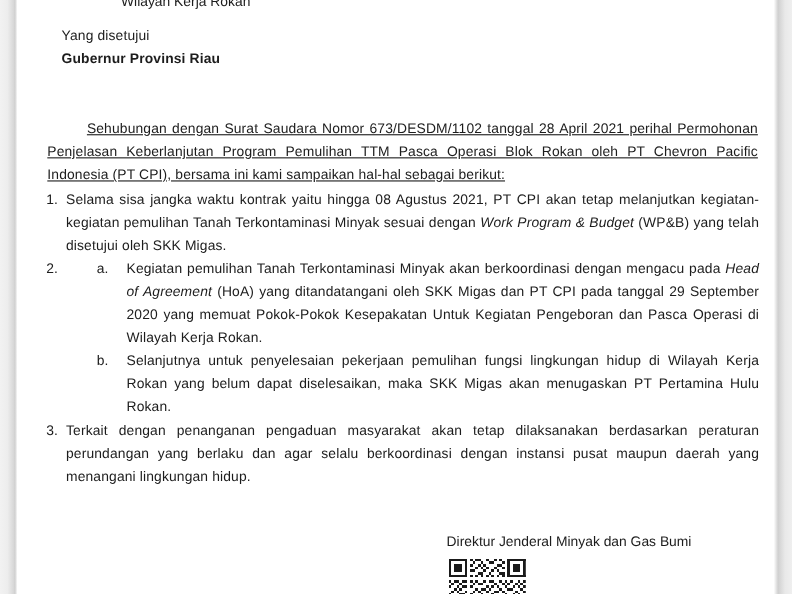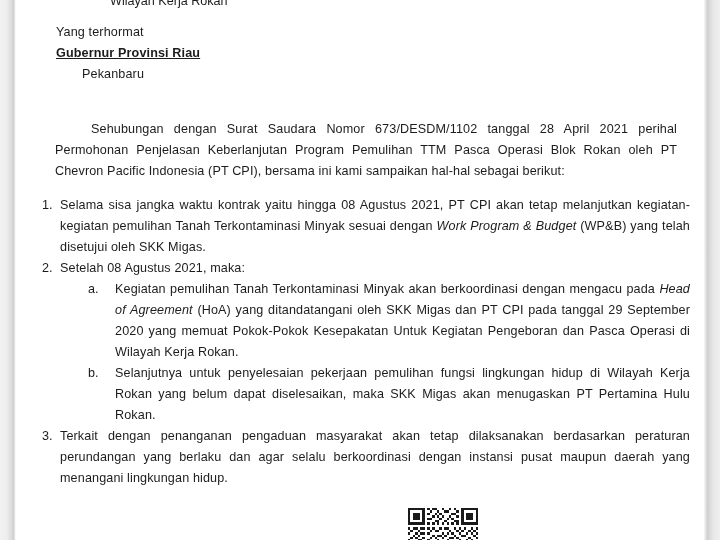--- a/index.html
+++ b/index.html
@@ -58,35 +58,36 @@
   }
 
   
   .addr {
     position: absolute;
     left: 56px;
     top: 22px;
     width: 400px;
   }
   .addr .line { display: block; }
-  .addr .bold { font-weight: bold; text-decoration: underline; }
+  .addr .bold { font-weight: bold; }
   .addr .indent { padding-left: 26px; }
 
   
   .body-block {
     position: absolute;
     left: 42px;
     top: 106px;
     width: 648px;
   }
 
   .para {
     text-align: justify;
     text-justify: inter-word;
-    margin: 13px;
+    margin: 1px;
+    text-decoration: underline;
   }
   .para.first { text-indent: 36px; }
 
   
   ol.numlist,
   ol.alphalist {
     list-style: none;
     margin: 0;
     padding: 0;
   }
@@ -161,39 +162,37 @@
 </head>
 <body>
 
 <div id="page">
 
   <div class="sheet">
 
     <div class="top-cut">Wilayah Kerja Rokan</div>
 
     <div class="addr">
-      <span class="line">Yang terhormat</span>
+      <span class="line">Yang disetujui</span>
       <span class="line bold">Gubernur Provinsi Riau</span>
-      <span class="line indent">Pekanbaru</span>
     </div>
 
     <div class="body-block">
 
       <p class="para first">Sehubungan dengan Surat Saudara Nomor 673/DESDM/1102 tanggal 28 April 2021 perihal Permohonan Penjelasan Keberlanjutan Program Pemulihan TTM Pasca Operasi Blok Rokan oleh PT Chevron Pacific Indonesia (PT CPI), bersama ini kami sampaikan hal-hal sebagai berikut:</p>
 
       <ol class="numlist">
 
         <li class="num-item">
           <span class="marker">1.</span>
           <span class="li-text"><span>Selama sisa jangka waktu kontrak yaitu hingga 08 Agustus 2021, PT CPI akan tetap melanjutkan kegiatan-kegiatan pemulihan Tanah Terkontaminasi Minyak sesuai dengan </span><em class="it">Work Program &amp; Budget</em><span> (WP&amp;B) yang telah disetujui oleh SKK Migas.</span></span>
         </li>
 
         <li class="num-item">
           <span class="marker">2.</span>
-          <span class="li-text nojust">Setelah 08 Agustus 2021, maka:</span>
 
           <ol class="alphalist">
             <li class="alpha-item">
               <span class="marker">a.</span>
               <span class="li-text"><span>Kegiatan pemulihan Tanah Terkontaminasi Minyak akan berkoordinasi dengan mengacu pada </span><em class="it">Head of Agreement</em><span> (HoA) yang ditandatangani oleh SKK Migas dan PT CPI pada tanggal 29 September 2020 yang memuat Pokok-Pokok Kesepakatan Untuk Kegiatan Pengeboran dan Pasca Operasi di Wilayah Kerja Rokan.</span></span>
             </li>
             <li class="alpha-item">
               <span class="marker">b.</span>
               <span class="li-text">Selanjutnya untuk penyelesaian pekerjaan pemulihan fungsi lingkungan hidup di Wilayah Kerja Rokan yang belum dapat diselesaikan, maka SKK Migas akan menugaskan PT Pertamina Hulu Rokan.</span>
             </li>
@@ -202,20 +201,21 @@
 
         <li class="num-item">
           <span class="marker">3.</span>
           <span class="li-text">Terkait dengan penanganan pengaduan masyarakat akan tetap dilaksanakan berdasarkan peraturan perundangan yang berlaku dan agar selalu berkoordinasi dengan instansi pusat maupun daerah yang menangani lingkungan hidup.</span>
         </li>
 
       </ol>
     </div>
 
 
+    <div class="sig">Direktur Jenderal Minyak dan Gas Bumi</div>
 
     <div class="qr-wrap">
       <svg width="70" height="70" viewBox="0 0 29 29" shape-rendering="crispEdges" aria-hidden="true">
         <rect width="29" height="29" fill="#ffffff"></rect>
         <g fill="#1a1a1a">
 
           <rect x="0" y="0" width="7" height="1"></rect>
             <rect x="0" y="6" width="7" height="1"></rect>
           <rect x="0" y="0" width="1" height="7"></rect>
             <rect x="6" y="0" width="1" height="7"></rect>

